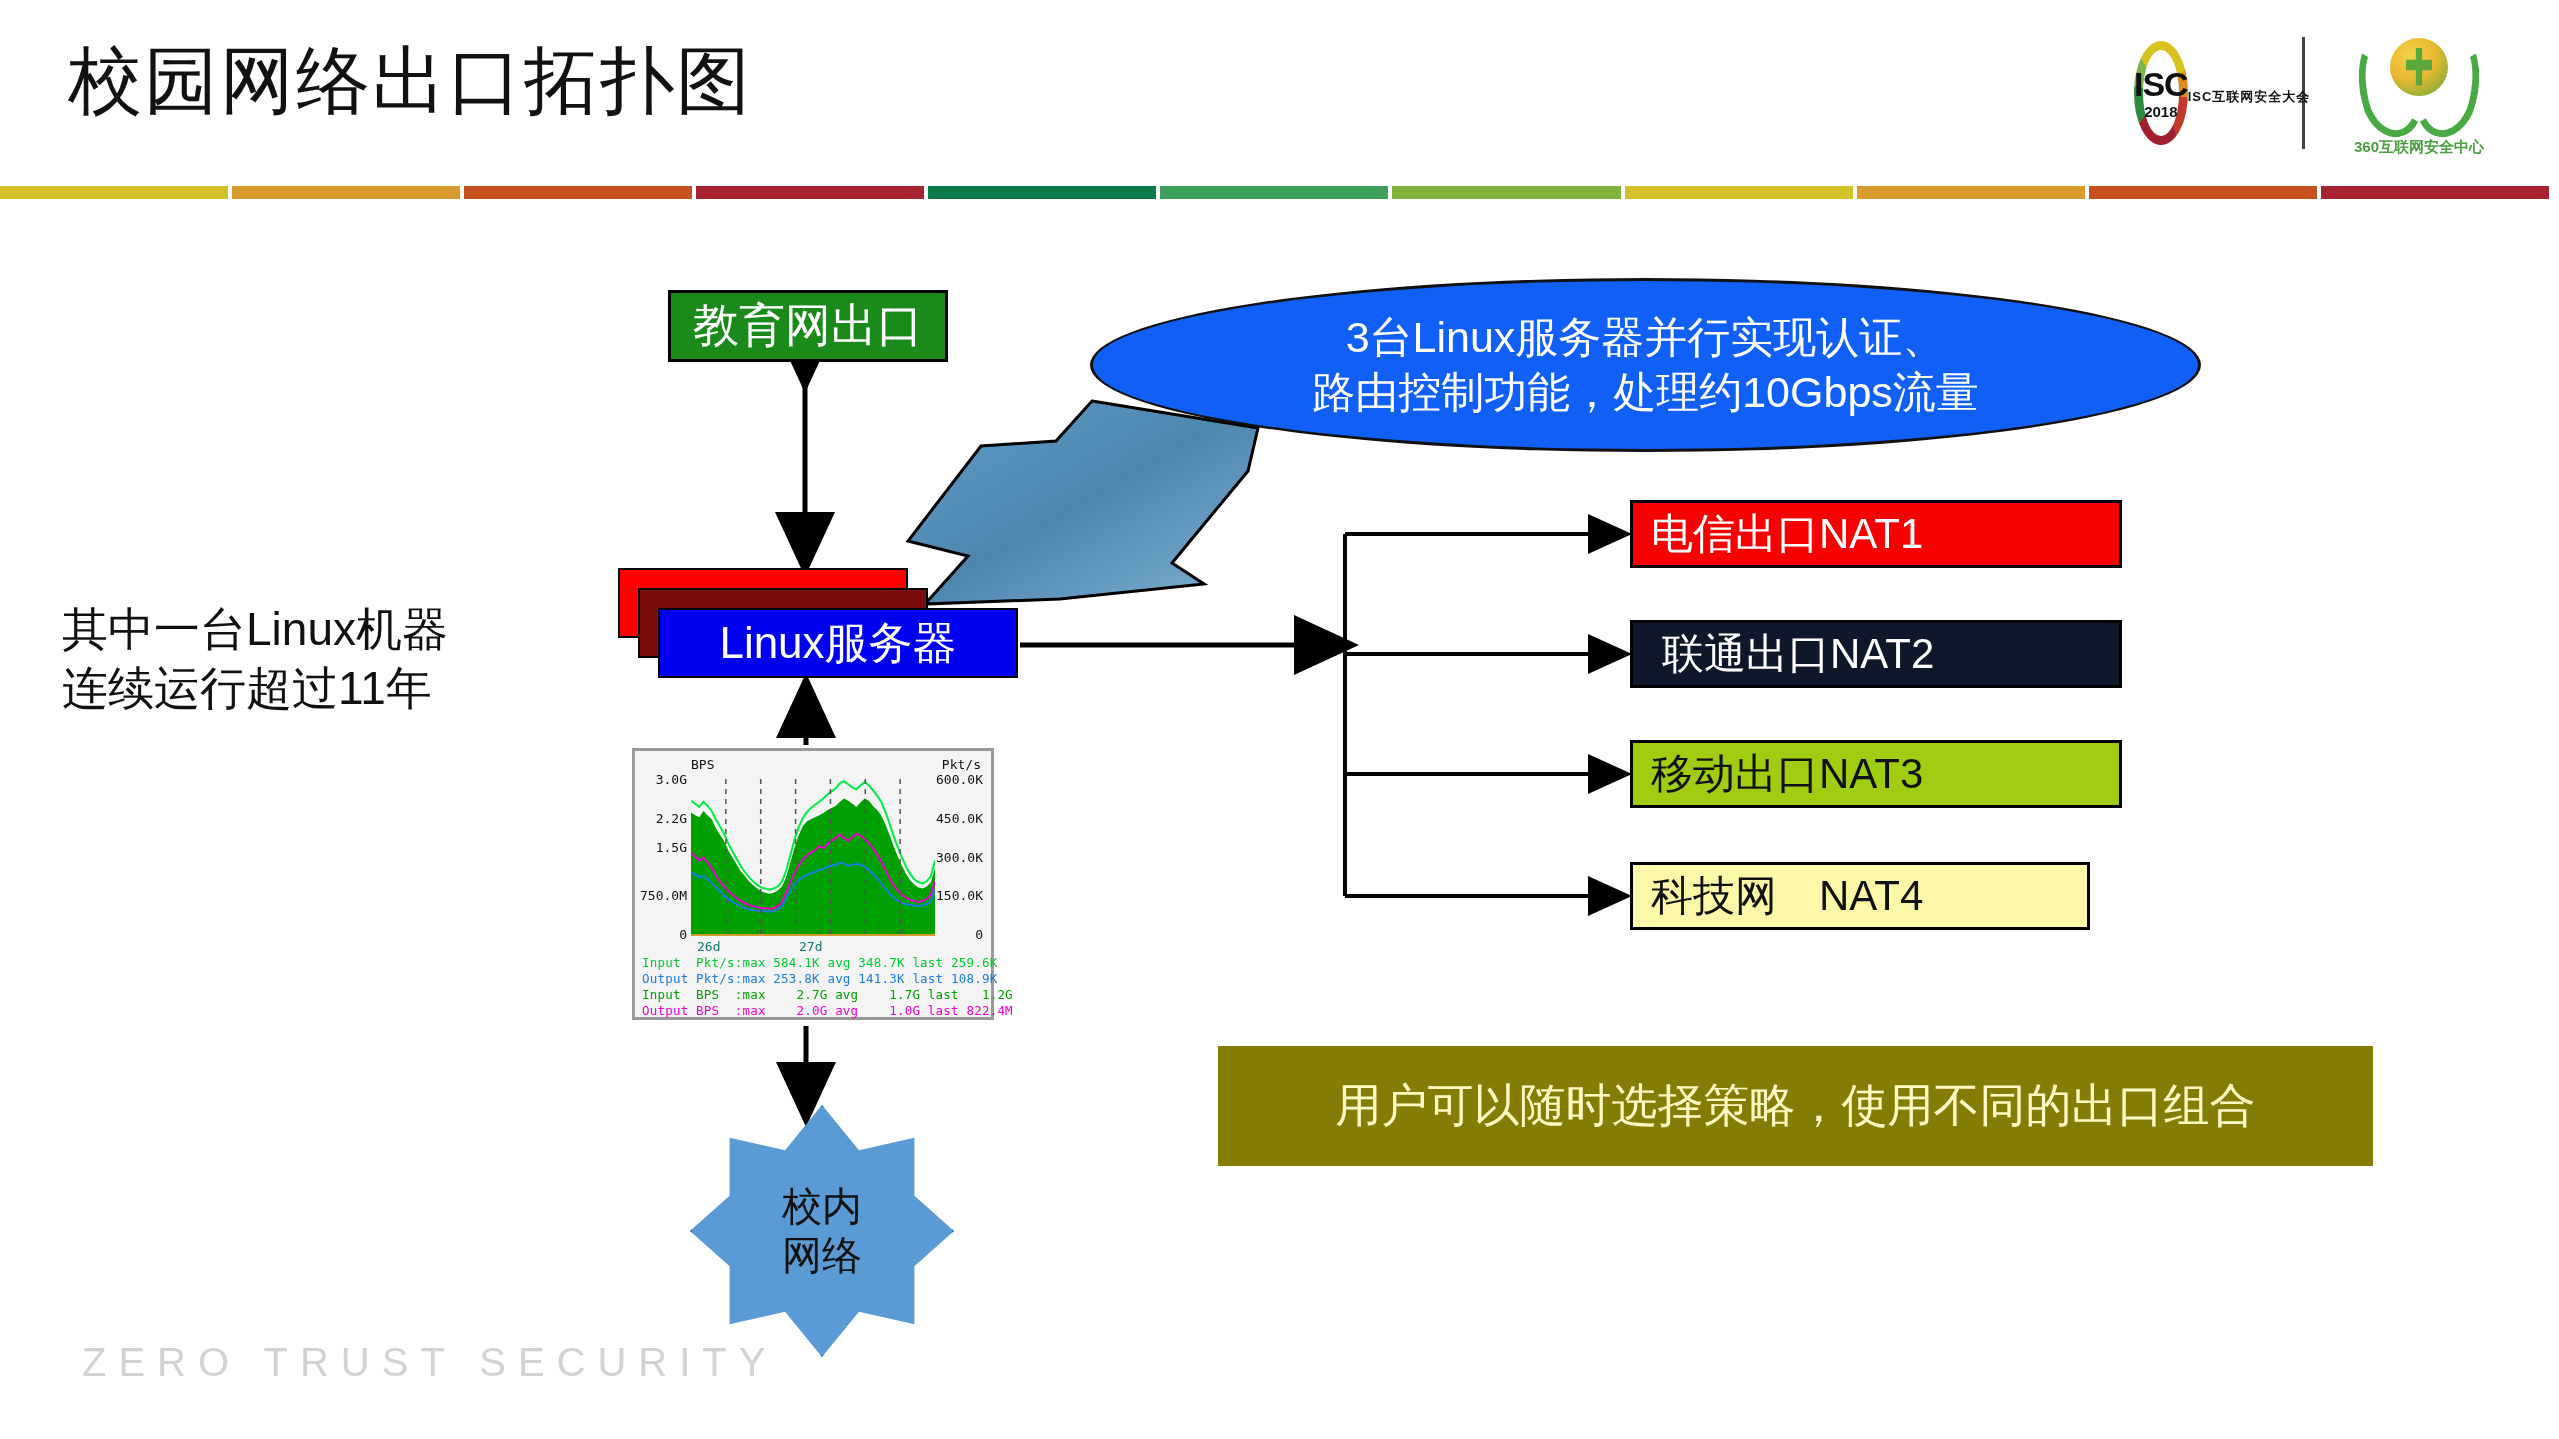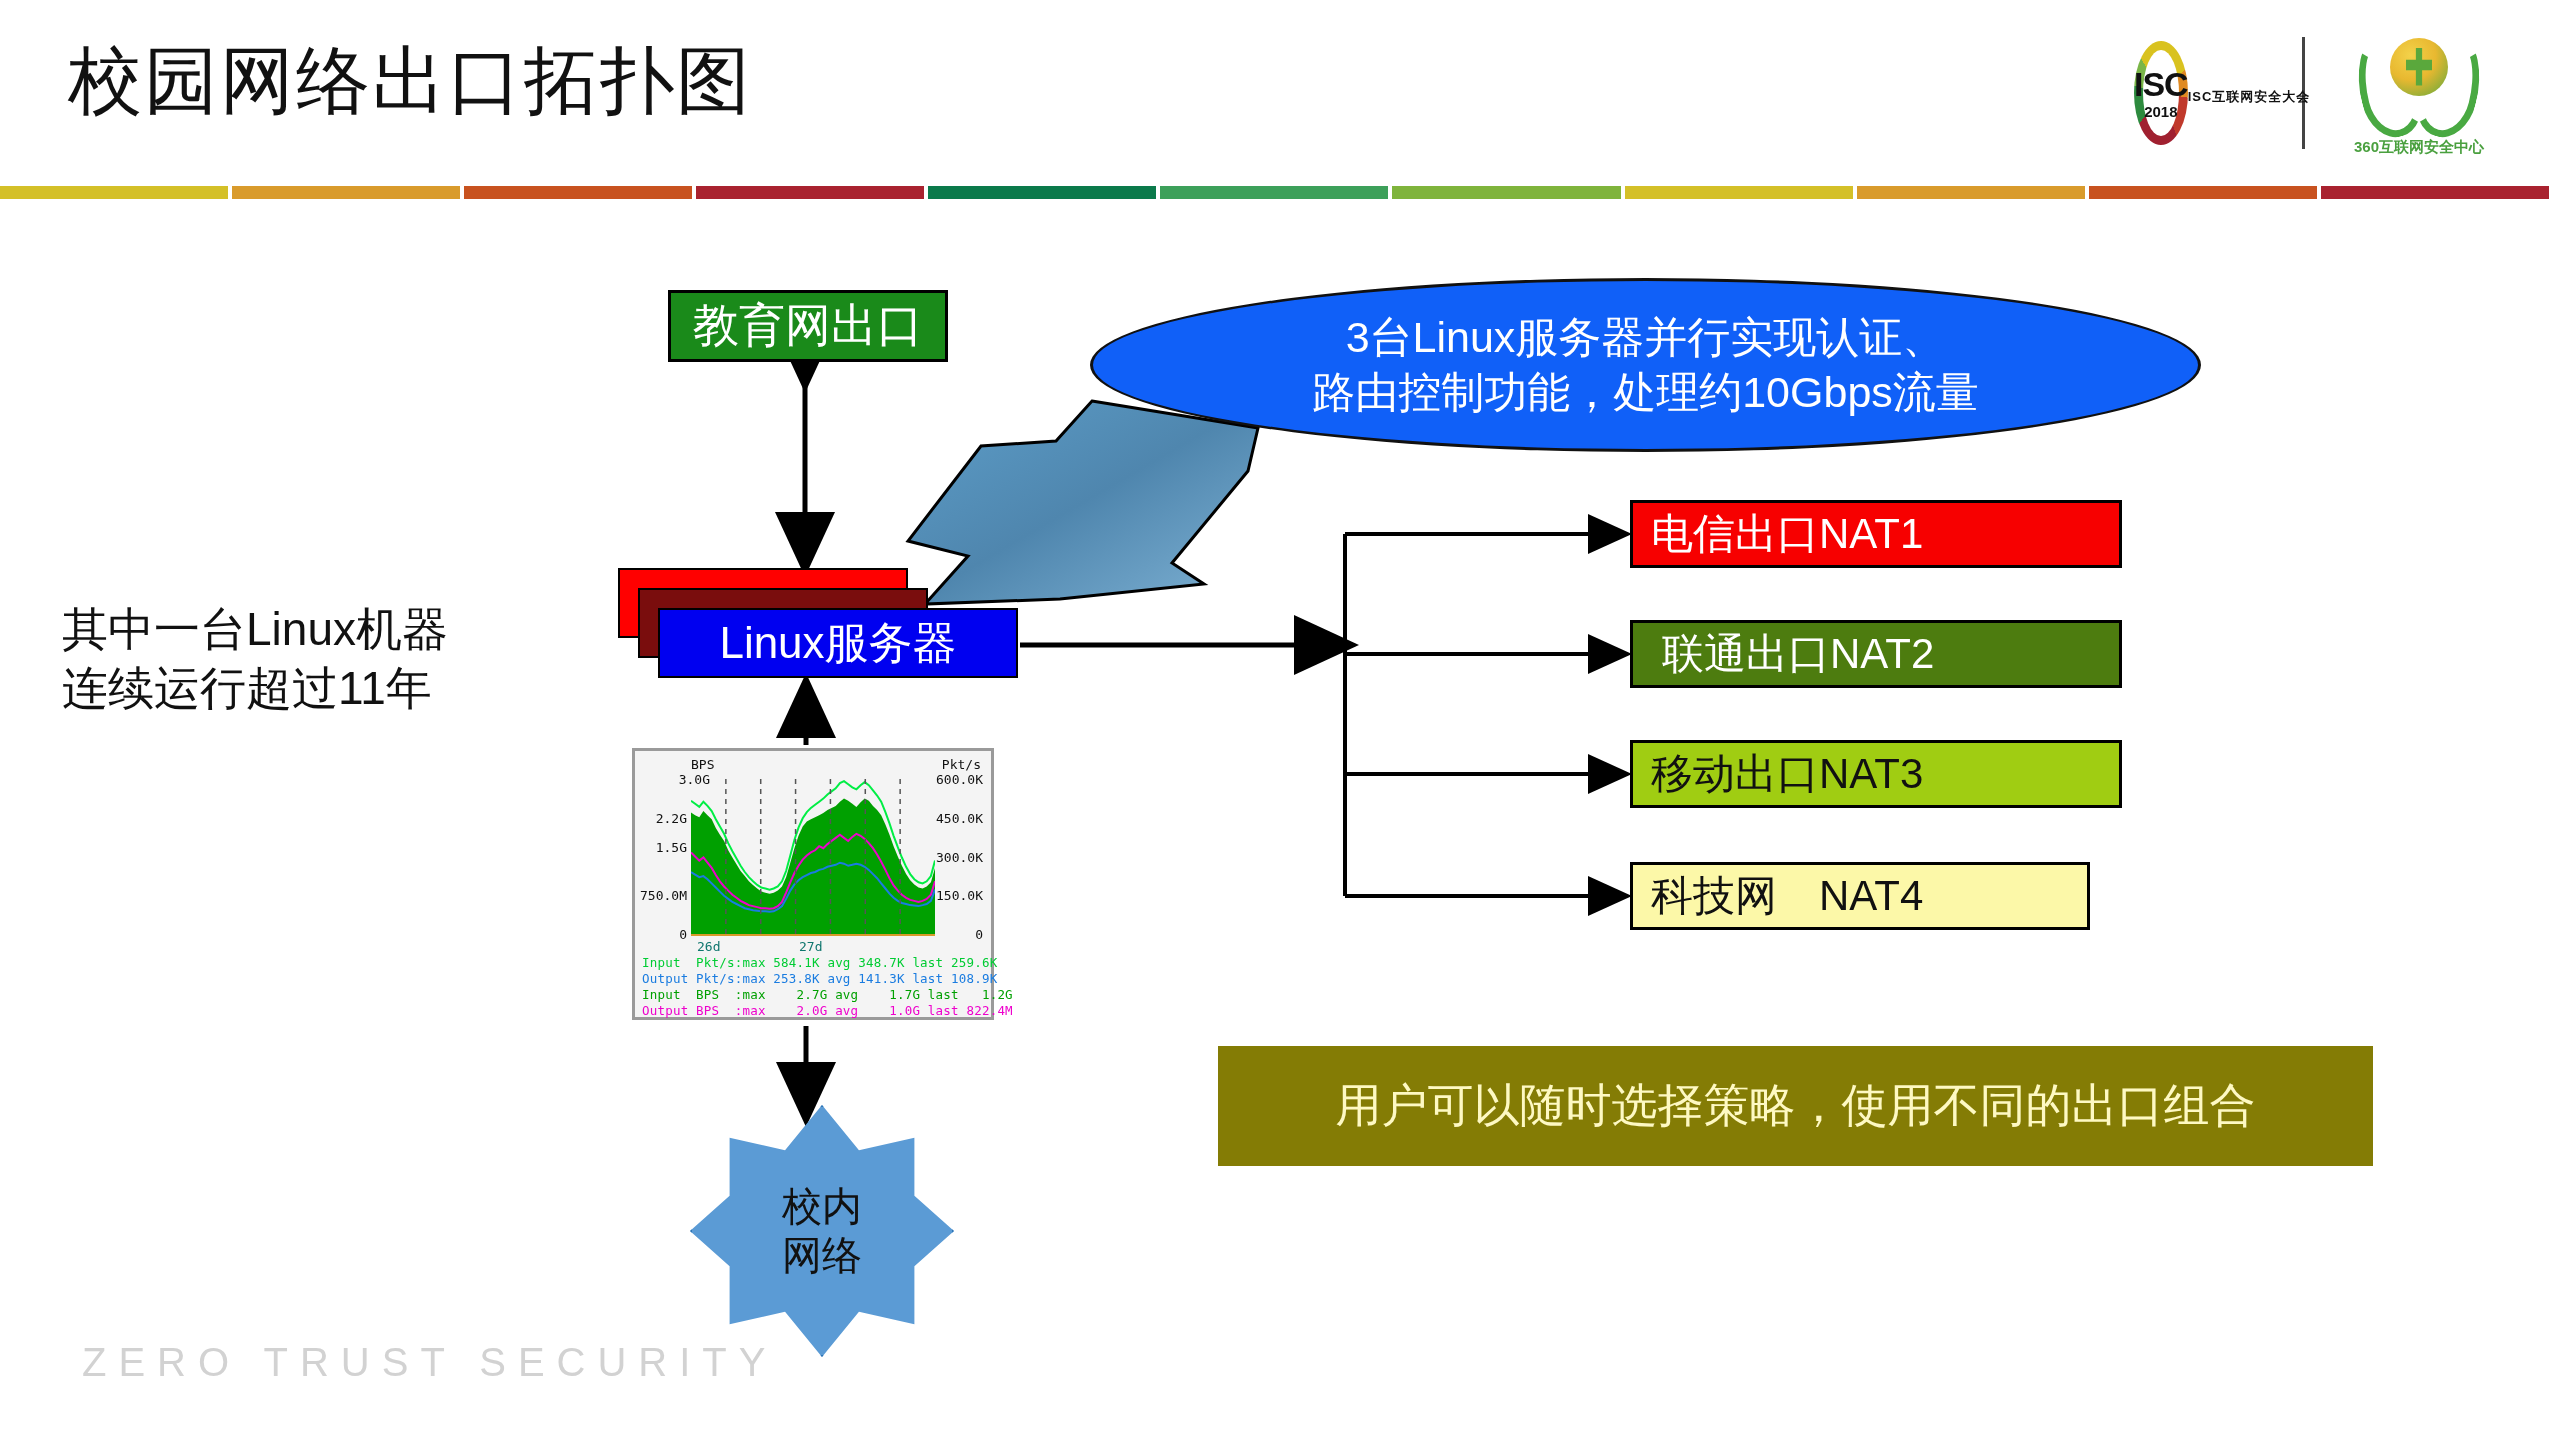--- a/index.html
+++ b/index.html
@@ -196,21 +196,21 @@
 </div>
 
 <div id="callout">
   <div class="label">3台Linux服务器并行实现认证、
 路由控制功能，处理约10Gbps流量</div>
 </div>
 
 <div class="node pad-left" id="nat1" style="background: rgb(247, 0, 0); justify-content: center;">
   <div class="label" style="color: rgb(255, 255, 255);">电信出口NAT1</div>
 </div>
-<div class="node pad-left" id="nat2" style="background: #4d7c0f; padding-left: 29px;">
+<div class="node pad-left" id="nat2" style="background: #0f172a; padding-left: 29px;">
   <div class="label" style="color: rgb(255, 255, 255);">联通出口NAT2</div>
 </div>
 <div class="node pad-left" id="nat3" style="background: rgb(160, 205, 18);">
   <div class="label" style="color: rgb(17, 17, 17);">移动出口NAT3</div>
 </div>
 <div class="node pad-left" id="nat4" style="background: rgb(252, 248, 168);">
   <div class="label" style="color: rgb(17, 17, 17);">科技网　NAT4</div>
 </div>
 
 <div id="strategy">
@@ -236,21 +236,21 @@
         <path d="M0.0,93.0 L4.1,95.6 L8.3,98.2 L12.4,97.1 L16.5,100.2 L20.7,104.4 L24.8,108.5 L28.9,112.6 L33.1,116.8 L37.2,119.9 L41.4,123.0 L45.5,125.0 L49.6,127.1 L53.8,129.2 L57.9,130.2 L62.0,131.2 L66.2,131.8 L70.3,132.3 L74.4,132.3 L78.6,132.8 L82.7,132.3 L86.8,130.2 L91.0,127.1 L95.1,119.9 L99.3,111.6 L103.4,105.4 L107.5,101.3 L111.7,98.2 L115.8,96.1 L119.9,94.0 L124.1,93.0 L128.2,90.9 L132.3,89.9 L136.5,87.8 L140.6,86.8 L144.7,85.8 L148.9,83.7 L153.0,84.7 L157.2,86.8 L161.3,85.8 L165.4,84.7 L169.6,85.8 L173.7,87.8 L177.8,90.9 L182.0,95.1 L186.1,99.2 L190.2,104.4 L194.4,109.5 L198.5,114.7 L202.6,118.8 L206.8,121.9 L210.9,124.0 L215.1,125.0 L219.2,126.1 L223.3,126.6 L227.5,127.1 L231.6,126.1 L235.7,125.0 L239.9,121.9 L244.0,110.6 " fill="none" stroke="#1a7ce0" stroke-width="2"></path>
         <line x1="34.857142857142854" x2="34.857142857142854" y1="0" y2="155" stroke="#555" stroke-width="1.5" stroke-dasharray="5,5"></line>
         <line x1="69.71428571428571" x2="69.71428571428571" y1="0" y2="155" stroke="#555" stroke-width="1.5" stroke-dasharray="5,5"></line>
         <line x1="104.57142857142856" x2="104.57142857142856" y1="0" y2="155" stroke="#555" stroke-width="1.5" stroke-dasharray="5,5"></line>
         <line x1="139.42857142857142" x2="139.42857142857142" y1="0" y2="155" stroke="#555" stroke-width="1.5" stroke-dasharray="5,5"></line>
         <line x1="174.28571428571428" x2="174.28571428571428" y1="0" y2="155" stroke="#555" stroke-width="1.5" stroke-dasharray="5,5"></line>
         <line x1="209.1428571428571" x2="209.1428571428571" y1="0" y2="155" stroke="#555" stroke-width="1.5" stroke-dasharray="5,5"></line>
       </svg>
     </div>
   <div id="chart-ticks-left">
-      <div class="tick left" style="left: 0px; width: 52px; top: 21px; margin-left: 23px;">3.0G</div>
+      <div class="tick left" style="left: 0px; width: 52px; top: 21px;">3.0G</div>
       <div class="tick left" style="left: 0px; width: 52px; top: 59.75px;">2.2G</div>
       <div class="tick left" style="left: 0px; width: 52px; top: 89px;">1.5G</div>
       <div class="tick left" style="left: 0px; width: 52px; top: 137.25px;">750.0M</div>
       <div class="tick left" style="left: 0px; width: 52px; top: 176px;">0</div>
     </div>
   <div id="chart-ticks-right">
       <div class="tick" style="right: 8px; text-align: right; width: 56px; top: 21px;">600.0K</div>
       <div class="tick" style="right: 8px; text-align: right; width: 56px; top: 59.75px;">450.0K</div>
       <div class="tick" style="right: 8px; text-align: right; width: 56px; top: 98.5px;">300.0K</div>
       <div class="tick" style="right: 8px; text-align: right; width: 56px; top: 137.25px;">150.0K</div>

